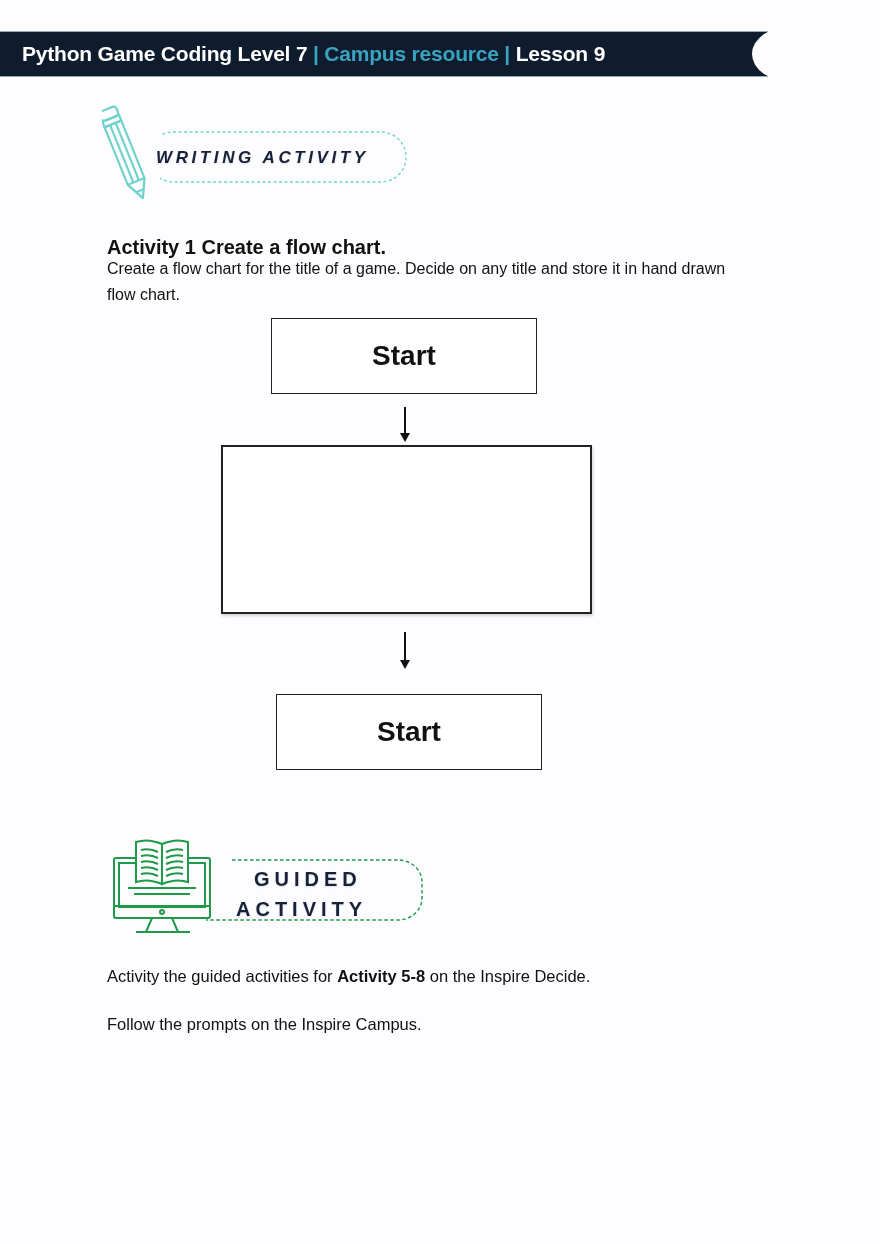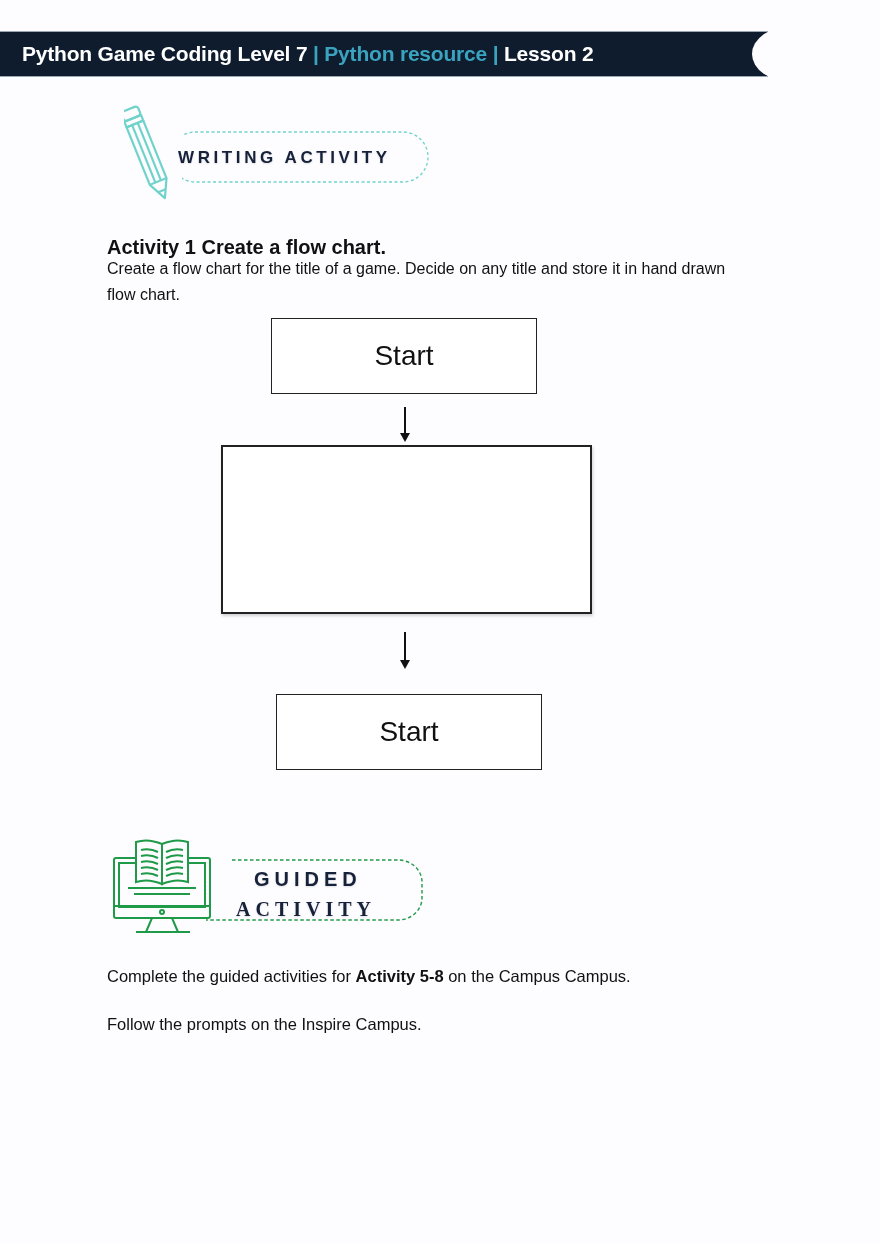--- a/index.html
+++ b/index.html
@@ -26,48 +26,48 @@
       letter-spacing: -0.2px;
     }
     .banner-text .accent { color: #3aa4c0; }
     .badge { position: absolute; }
     .badge svg { display: block; }
     .badge-label {
       position: absolute; font-weight: bold; color: #16213a; letter-spacing: 3.5px;
       white-space: nowrap;
       text-shadow: 0 1px 2px rgba(0,0,0,0.12);
     }
-    .writing-badge { left: 124px; top: 104px; width: 310px; height: 102px; }
+    .writing-badge { left: 102px; top: 104px; width: 310px; height: 102px; font-style: italic; }
     .writing-badge .badge-label { left: 54px; top: 44px; font-size: 17px; letter-spacing: 3.6px; }
     .guided-badge { left: 108px; top: 836px; width: 320px; height: 100px; }
     .guided-badge .badge-label { left: 128px; font-size: 20px; letter-spacing: 5px; }
     .guided-badge .l1 { top: 32px; left: 146px; }
-    .guided-badge .l2 { top: 62px; font-family: Liberation Serif, serif; }
+    .guided-badge .l2 { top: 62px; }
 
     .activity-title {
       position: absolute; left: 107px; top: 236px; font-size: 20px; font-weight: bold;
     }
     .activity-desc {
       position: absolute; left: 107px; top: 256px; width: 650px; font-size: 16px; line-height: 26px;
     }
     .fc-box {
       position: absolute; box-sizing: border-box; border: 1.5px solid #222;
       background: #fff; display: flex; align-items: center; justify-content: center;
-      font-size: 28px; color: #111;
+      font-size: 28px; color: #111; font-weight: bold;
     }
     .fc-box.big { border-width: 2px; box-shadow: 1px 2px 3px rgba(0,0,0,0.18); }
     .arrow { position: absolute; width: 12px; }
     .para { position: absolute; left: 107px; font-size: 16.5px; white-space: nowrap; }
   </style>
 </head>
 <body>
 
 <div class="banner">
   <div class="banner-text">
-    <span>Python Game Coding Level 7</span><span class="accent"> | </span><span class="accent">Python resource</span><span class="accent"> | </span><span> Lesson 2</span>
+    <span>Python Game Coding Level 7</span><span class="accent"> | </span><span class="accent">Campus resource</span><span class="accent"> | </span><span> Lesson 9</span>
   </div>
 </div>
 <div class="banner-notch"></div>
 
 <div class="badge writing-badge">
   <svg width="310" height="102" viewBox="0 0 310 102">
     <rect x="46" y="28" width="258" height="50" rx="25" ry="25" fill="none" stroke="#6fd3cc" stroke-width="1.3" stroke-dasharray="3 2.5"></rect>
     <rect x="44" y="26" width="14" height="54" fill="#fdfcfe"></rect>
     <g transform="rotate(-22 22 50)" fill="none" stroke="#6fd3cc" stroke-width="2.2" stroke-linejoin="round">
       <rect x="14" y="2" width="18" height="10" rx="3"></rect>
@@ -118,15 +118,15 @@
       <path d="M80 6 Q68 2 54 8 L54 48 Q68 42 80 46 Z" fill="#fdfcfe"></path>
       <path d="M33 14 Q42 12 50 16 M33 20 Q42 18 50 22 M33 26 Q42 24 50 28 M33 32 Q42 30 50 34 M33 38 Q42 36 50 40"></path>
       <path d="M75 14 Q66 12 58 16 M75 20 Q66 18 58 22 M75 26 Q66 24 58 28 M75 32 Q66 30 58 34 M75 38 Q66 36 58 40"></path>
     </g>
   </svg>
   <div class="badge-label l1">GUIDED</div>
   <div class="badge-label l2">ACTIVITY</div>
 </div>
 
 <div class="para" style="top:967px;">
-  <span>Complete the guided activities for </span><b>Activity 5-8</b><span> on the Campus Campus.</span>
+  <span>Activity the guided activities for </span><b>Activity 5-8</b><span> on the Inspire Decide.</span>
 </div>
 <div class="para" style="top:1015px;text-align:right;">Follow the prompts on the Inspire Campus.</div>
 
 </body></html>

